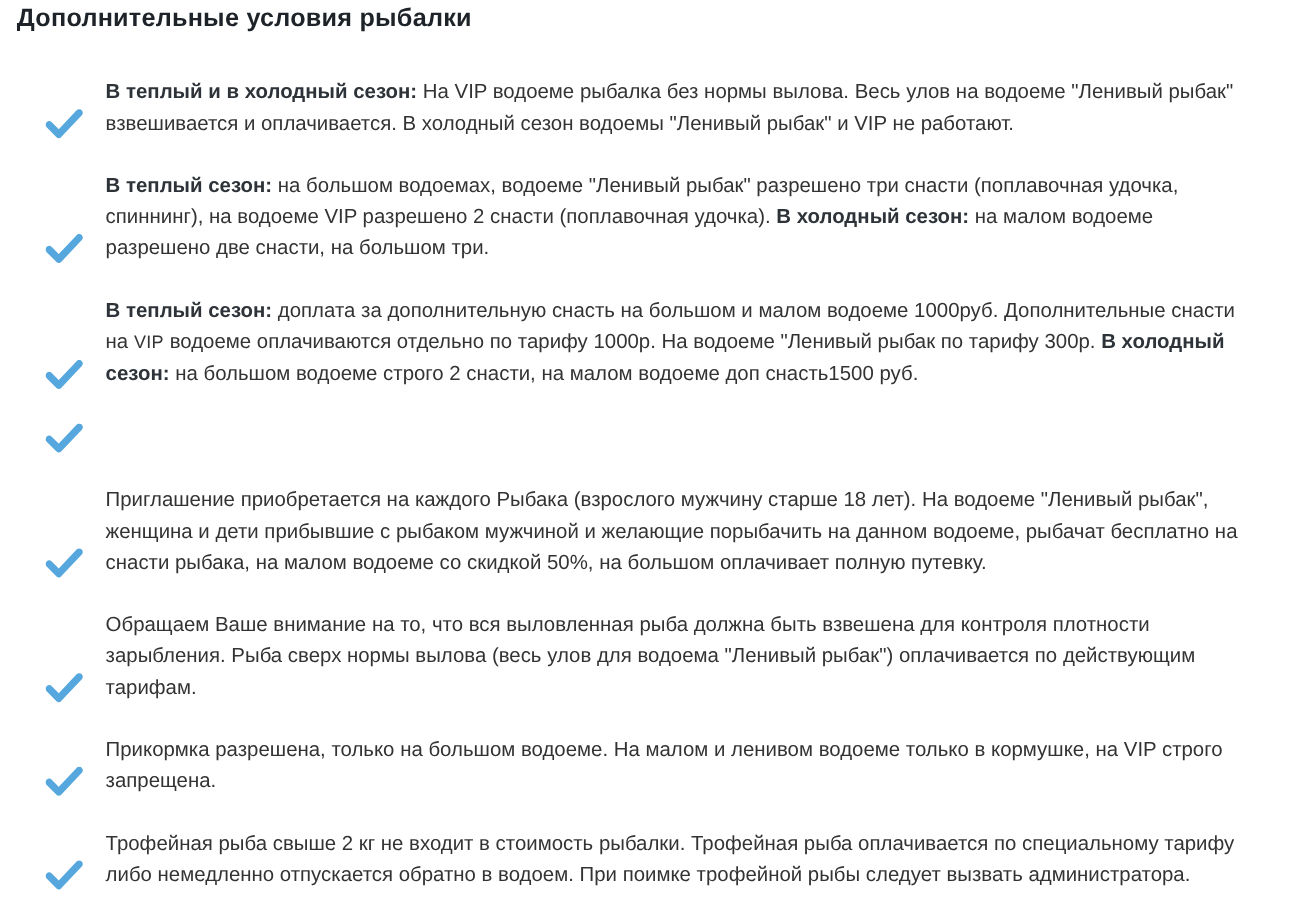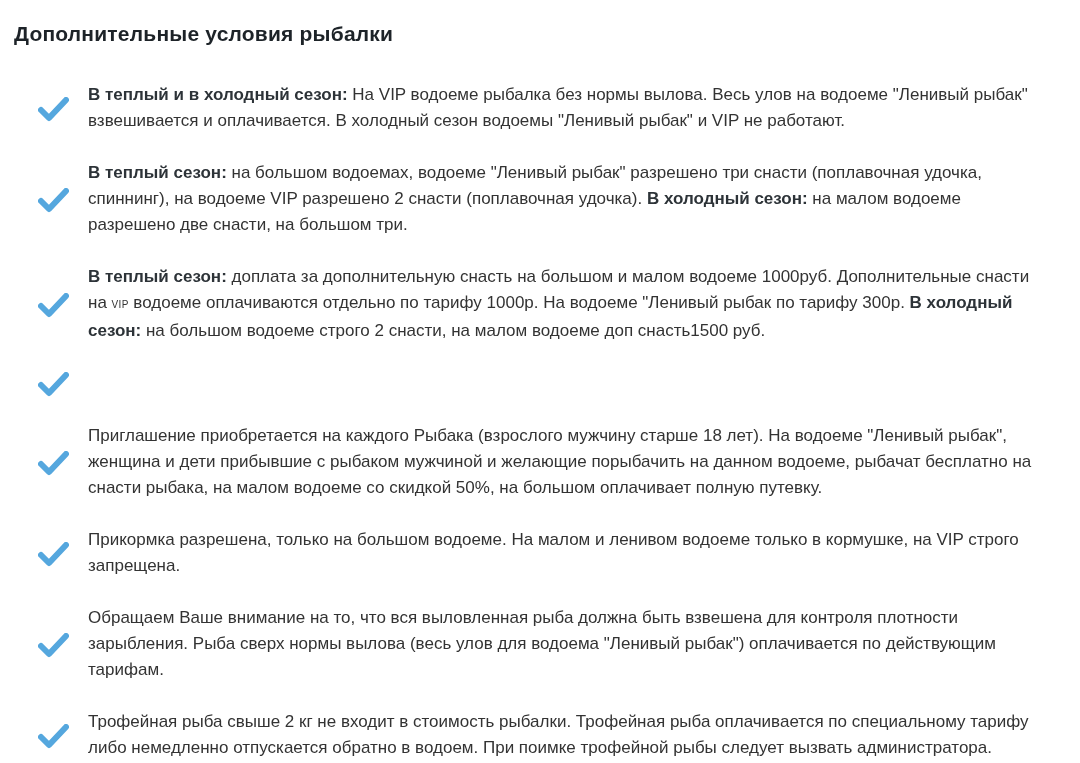--- a/index.html
+++ b/index.html
@@ -6,55 +6,55 @@
   html, body {
     width: 1080px;
     height: 763px;
     background: #ffffff;
     font-family: "Liberation Sans", "DejaVu Sans", sans-serif;
     overflow: hidden;
   }
   .page {
     width: 1080px;
     height: 763px;
-    padding: 20px 0 0 0;
+    padding: 2px 0 0 0;
   }
   .page-title {
     margin: 2px 0 0 14px;
     font-size: 21px;
     font-weight: 700;
     color: #1d2328;
     letter-spacing: 0.2px;
   }
   .conditions-list {
     list-style: none;
     margin-top: 36px;
     padding: 0 40px 0 38px;
   }
   .condition-item {
     display: flex;
-    align-items: center;
+    align-items: flex-end;
     margin-bottom: 26px;
   }
   .check-icon {
     flex: 0 0 auto;
     width: 31px;
     height: 25px;
     margin-top: 2px;
   }
   .condition-text {
     margin-left: 19px;
     font-size: 17px;
     line-height: 26px;
     color: #333333;
     max-width: 952px;
   }
   .condition-text .seg-bold { font-weight: 700; color: #2d3338; }
   .condition-text .seg-smallcaps {
-    font-size: 10px;
+    font-size: 15px;
     letter-spacing: 0.3px;
   }
 </style>
 </head>
 <body>
 
 <main class="page">
   <h1 class="page-title">Дополнительные условия рыбалки</h1>
 
   <ul class="conditions-list" id="conditions-list">
@@ -89,28 +89,28 @@
     <svg class="check-icon" viewBox="0 0 31 25" aria-hidden="true">
       <path d="M3 13 L11 21 L28 3" fill="none" stroke="#55a7de" stroke-width="6" stroke-linecap="round" stroke-linejoin="round"></path>
     </svg>
     <p class="condition-text"><span class="seg-normal">Приглашение приобретается на каждого Рыбака (взрослого мужчину старше 18 лет). На водоеме "Ленивый рыбак", женщина и дети прибывшие с рыбаком мужчиной и желающие порыбачить на данном водоеме, рыбачат бесплатно на снасти рыбака, на  малом водоеме со скидкой 50%, на большом оплачивает полную путевку.</span></p>
   </li>
 
   <li class="condition-item">
     <svg class="check-icon" viewBox="0 0 31 25" aria-hidden="true">
       <path d="M3 13 L11 21 L28 3" fill="none" stroke="#55a7de" stroke-width="6" stroke-linecap="round" stroke-linejoin="round"></path>
     </svg>
-    <p class="condition-text"><span class="seg-normal">Прикормка разрешена, только на большом водоеме. На малом и ленивом водоеме только в кормушке, на VIP строго запрещена.</span></p>
+    <p class="condition-text"><span class="seg-normal">Обращаем Ваше внимание на то, что вся выловленная рыба должна быть взвешена для контроля плотности зарыбления. Рыба сверх нормы вылова  (весь улов для водоема "Ленивый рыбак") оплачивается по действующим тарифам.</span></p>
   </li>
 
   <li class="condition-item">
     <svg class="check-icon" viewBox="0 0 31 25" aria-hidden="true">
       <path d="M3 13 L11 21 L28 3" fill="none" stroke="#55a7de" stroke-width="6" stroke-linecap="round" stroke-linejoin="round"></path>
     </svg>
-    <p class="condition-text"><span class="seg-normal">Обращаем Ваше внимание на то, что вся выловленная рыба должна быть взвешена для контроля плотности зарыбления. Рыба сверх нормы вылова  (весь улов для водоема "Ленивый рыбак") оплачивается по действующим тарифам.</span></p>
+    <p class="condition-text"><span class="seg-normal">Прикормка разрешена, только на большом водоеме. На малом и ленивом водоеме только в кормушке, на VIP строго запрещена.</span></p>
   </li>
 
   <li class="condition-item">
     <svg class="check-icon" viewBox="0 0 31 25" aria-hidden="true">
       <path d="M3 13 L11 21 L28 3" fill="none" stroke="#55a7de" stroke-width="6" stroke-linecap="round" stroke-linejoin="round"></path>
     </svg>
     <p class="condition-text"><span class="seg-normal">Трофейная рыба свыше 2 кг не входит в стоимость рыбалки. Трофейная рыба оплачивается по специальному тарифу либо немедленно отпускается обратно в водоем. При поимке трофейной рыбы следует вызвать администратора.</span></p>
   </li>
 </ul>
 </main>

